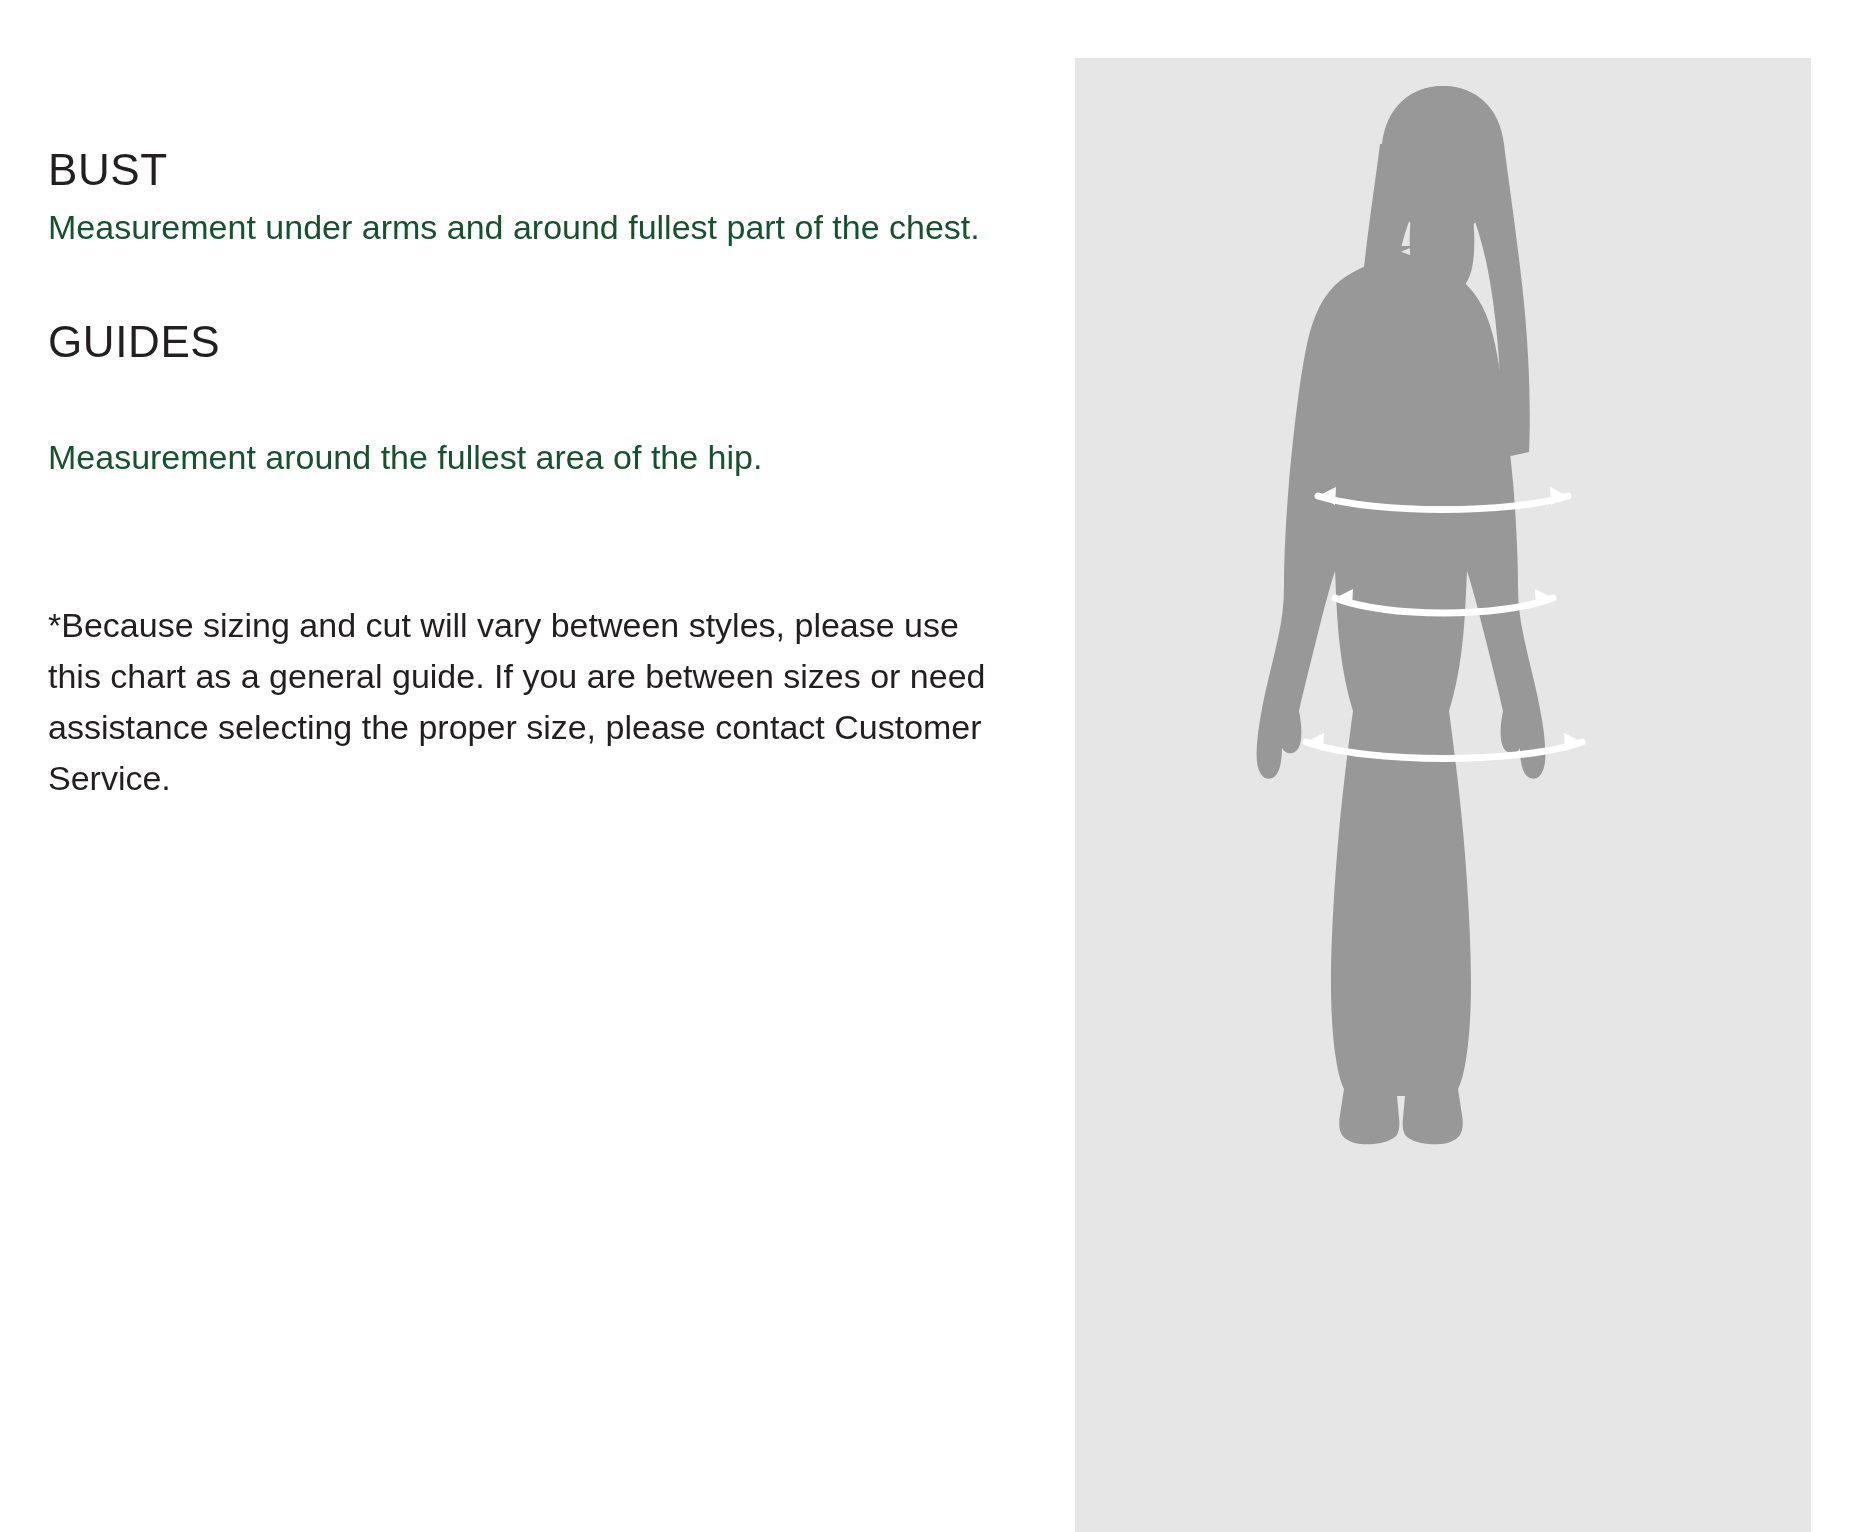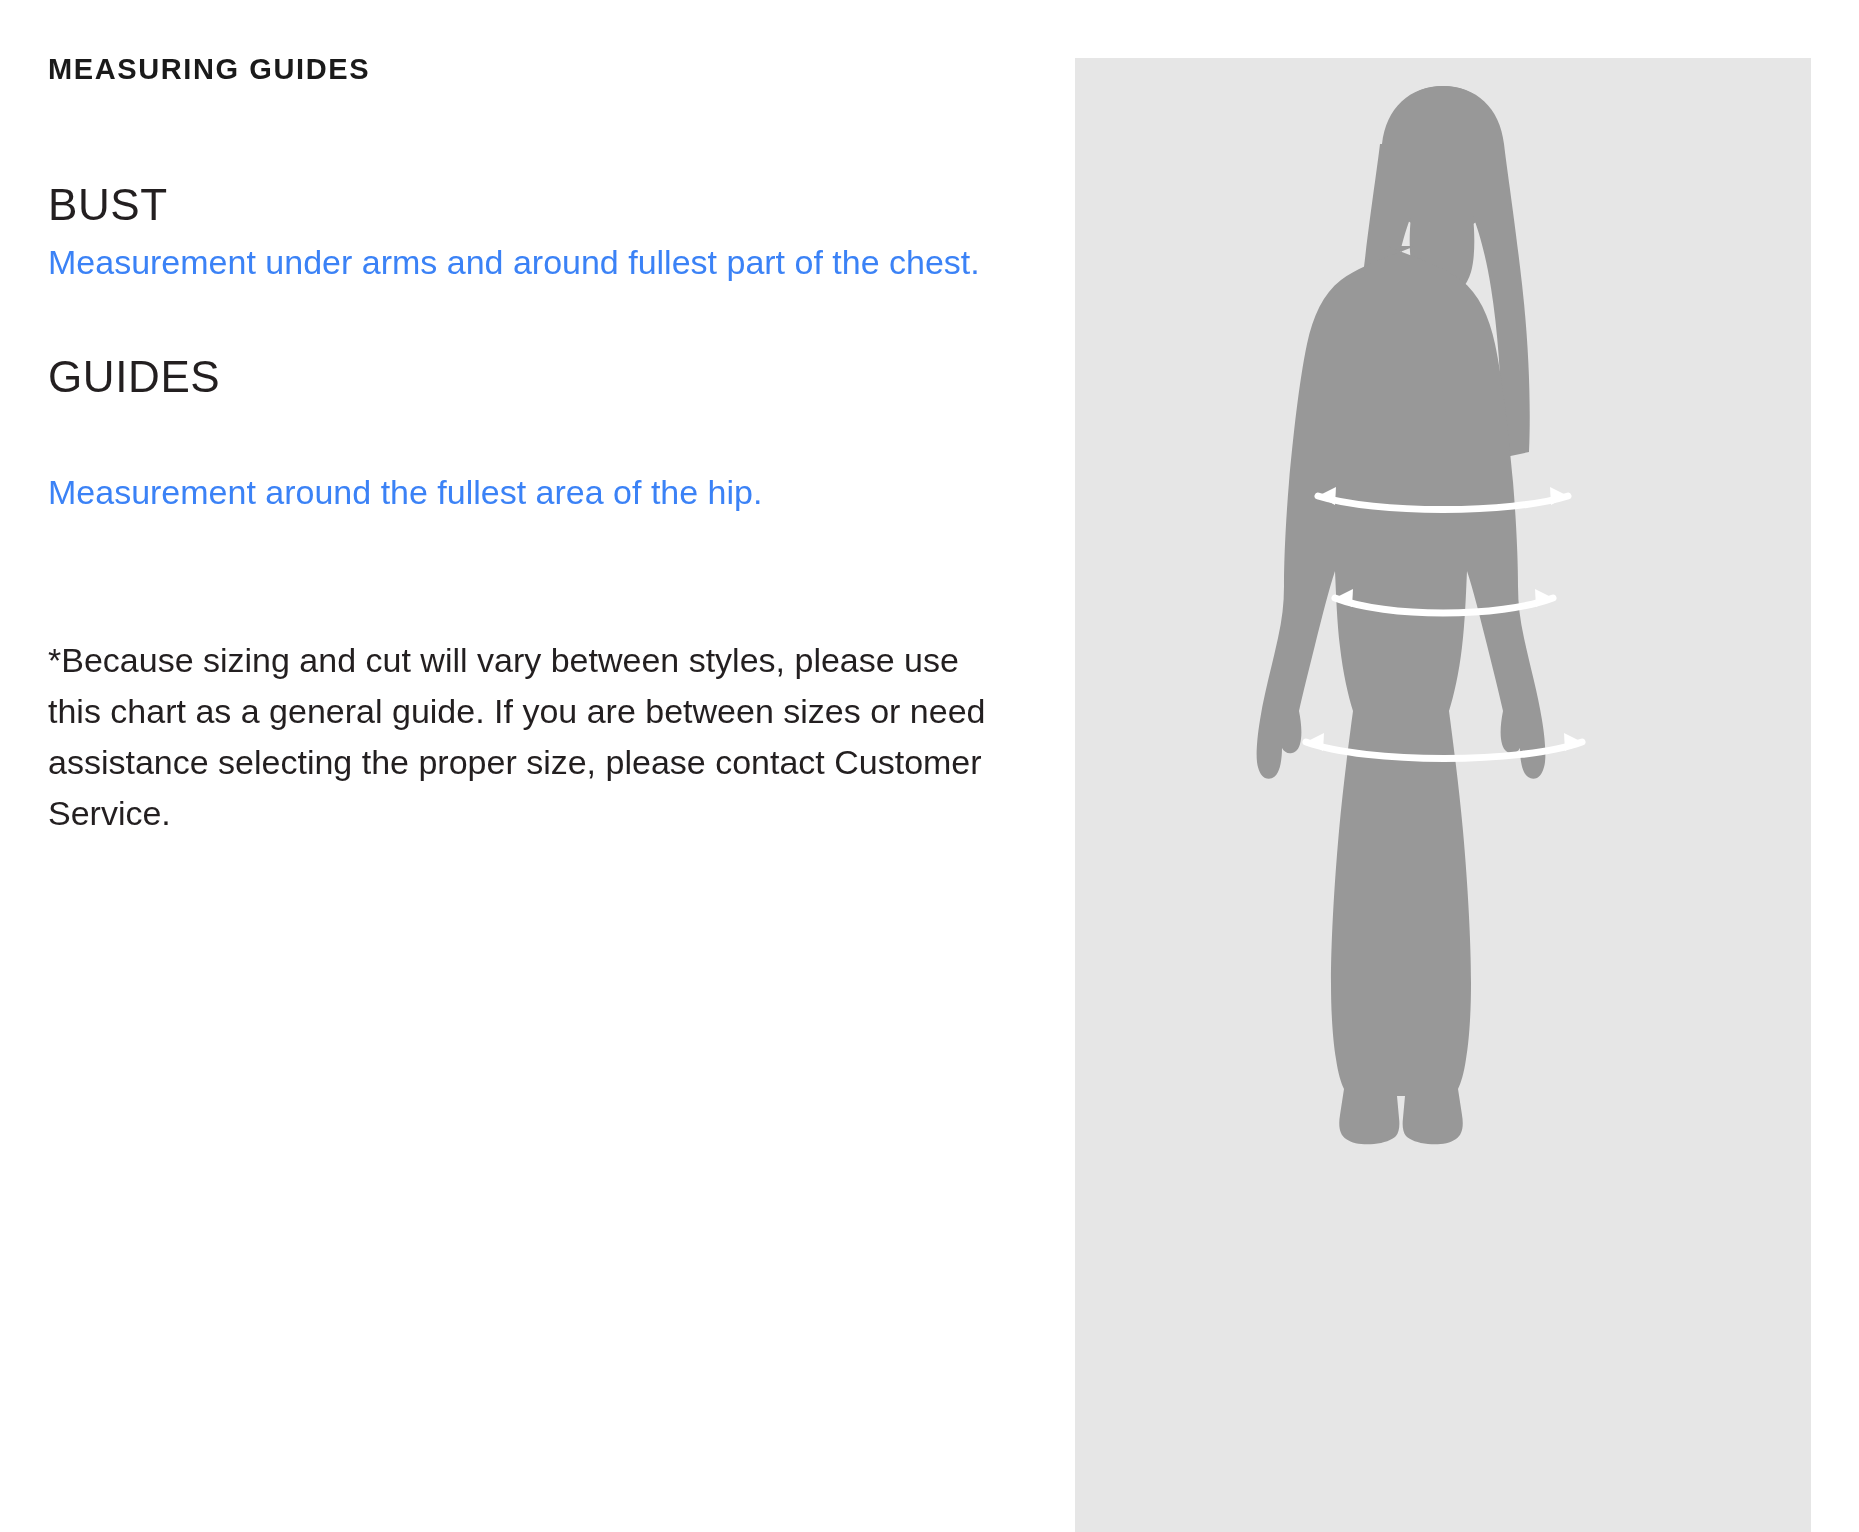--- a/index.html
+++ b/index.html
@@ -44,21 +44,21 @@
     font-size: 44px;
     font-weight: normal;
     letter-spacing: 0.6px;
     line-height: 1.45;
     color: #231f20;
   }
   .section-desc {
     font-size: 34px;
     font-weight: normal;
     line-height: 1.48;
-    color: #3b82f6;
+    color: #14532d;
     max-width: 960px;
   }
   .footnote {
     margin-top: 118px;
     font-size: 34px;
     line-height: 1.5;
     color: #231f20;
     max-width: 960px;
   }
   .figure-panel {
@@ -79,21 +79,20 @@
     display: block;
   }
 </style>
 </head>
 <body>
 
 <div class="page">
 
   <div class="text-column">
 
-    <div class="guide-title">MEASURING GUIDES</div>
 
     <div class="section-block first">
       <div class="section-term">BUST</div>
       <div class="section-desc">Measurement under arms and around fullest part of the chest.</div>
     </div>
 
     <div class="section-block">
       <div class="section-term">GUIDES</div>
     </div>
 

